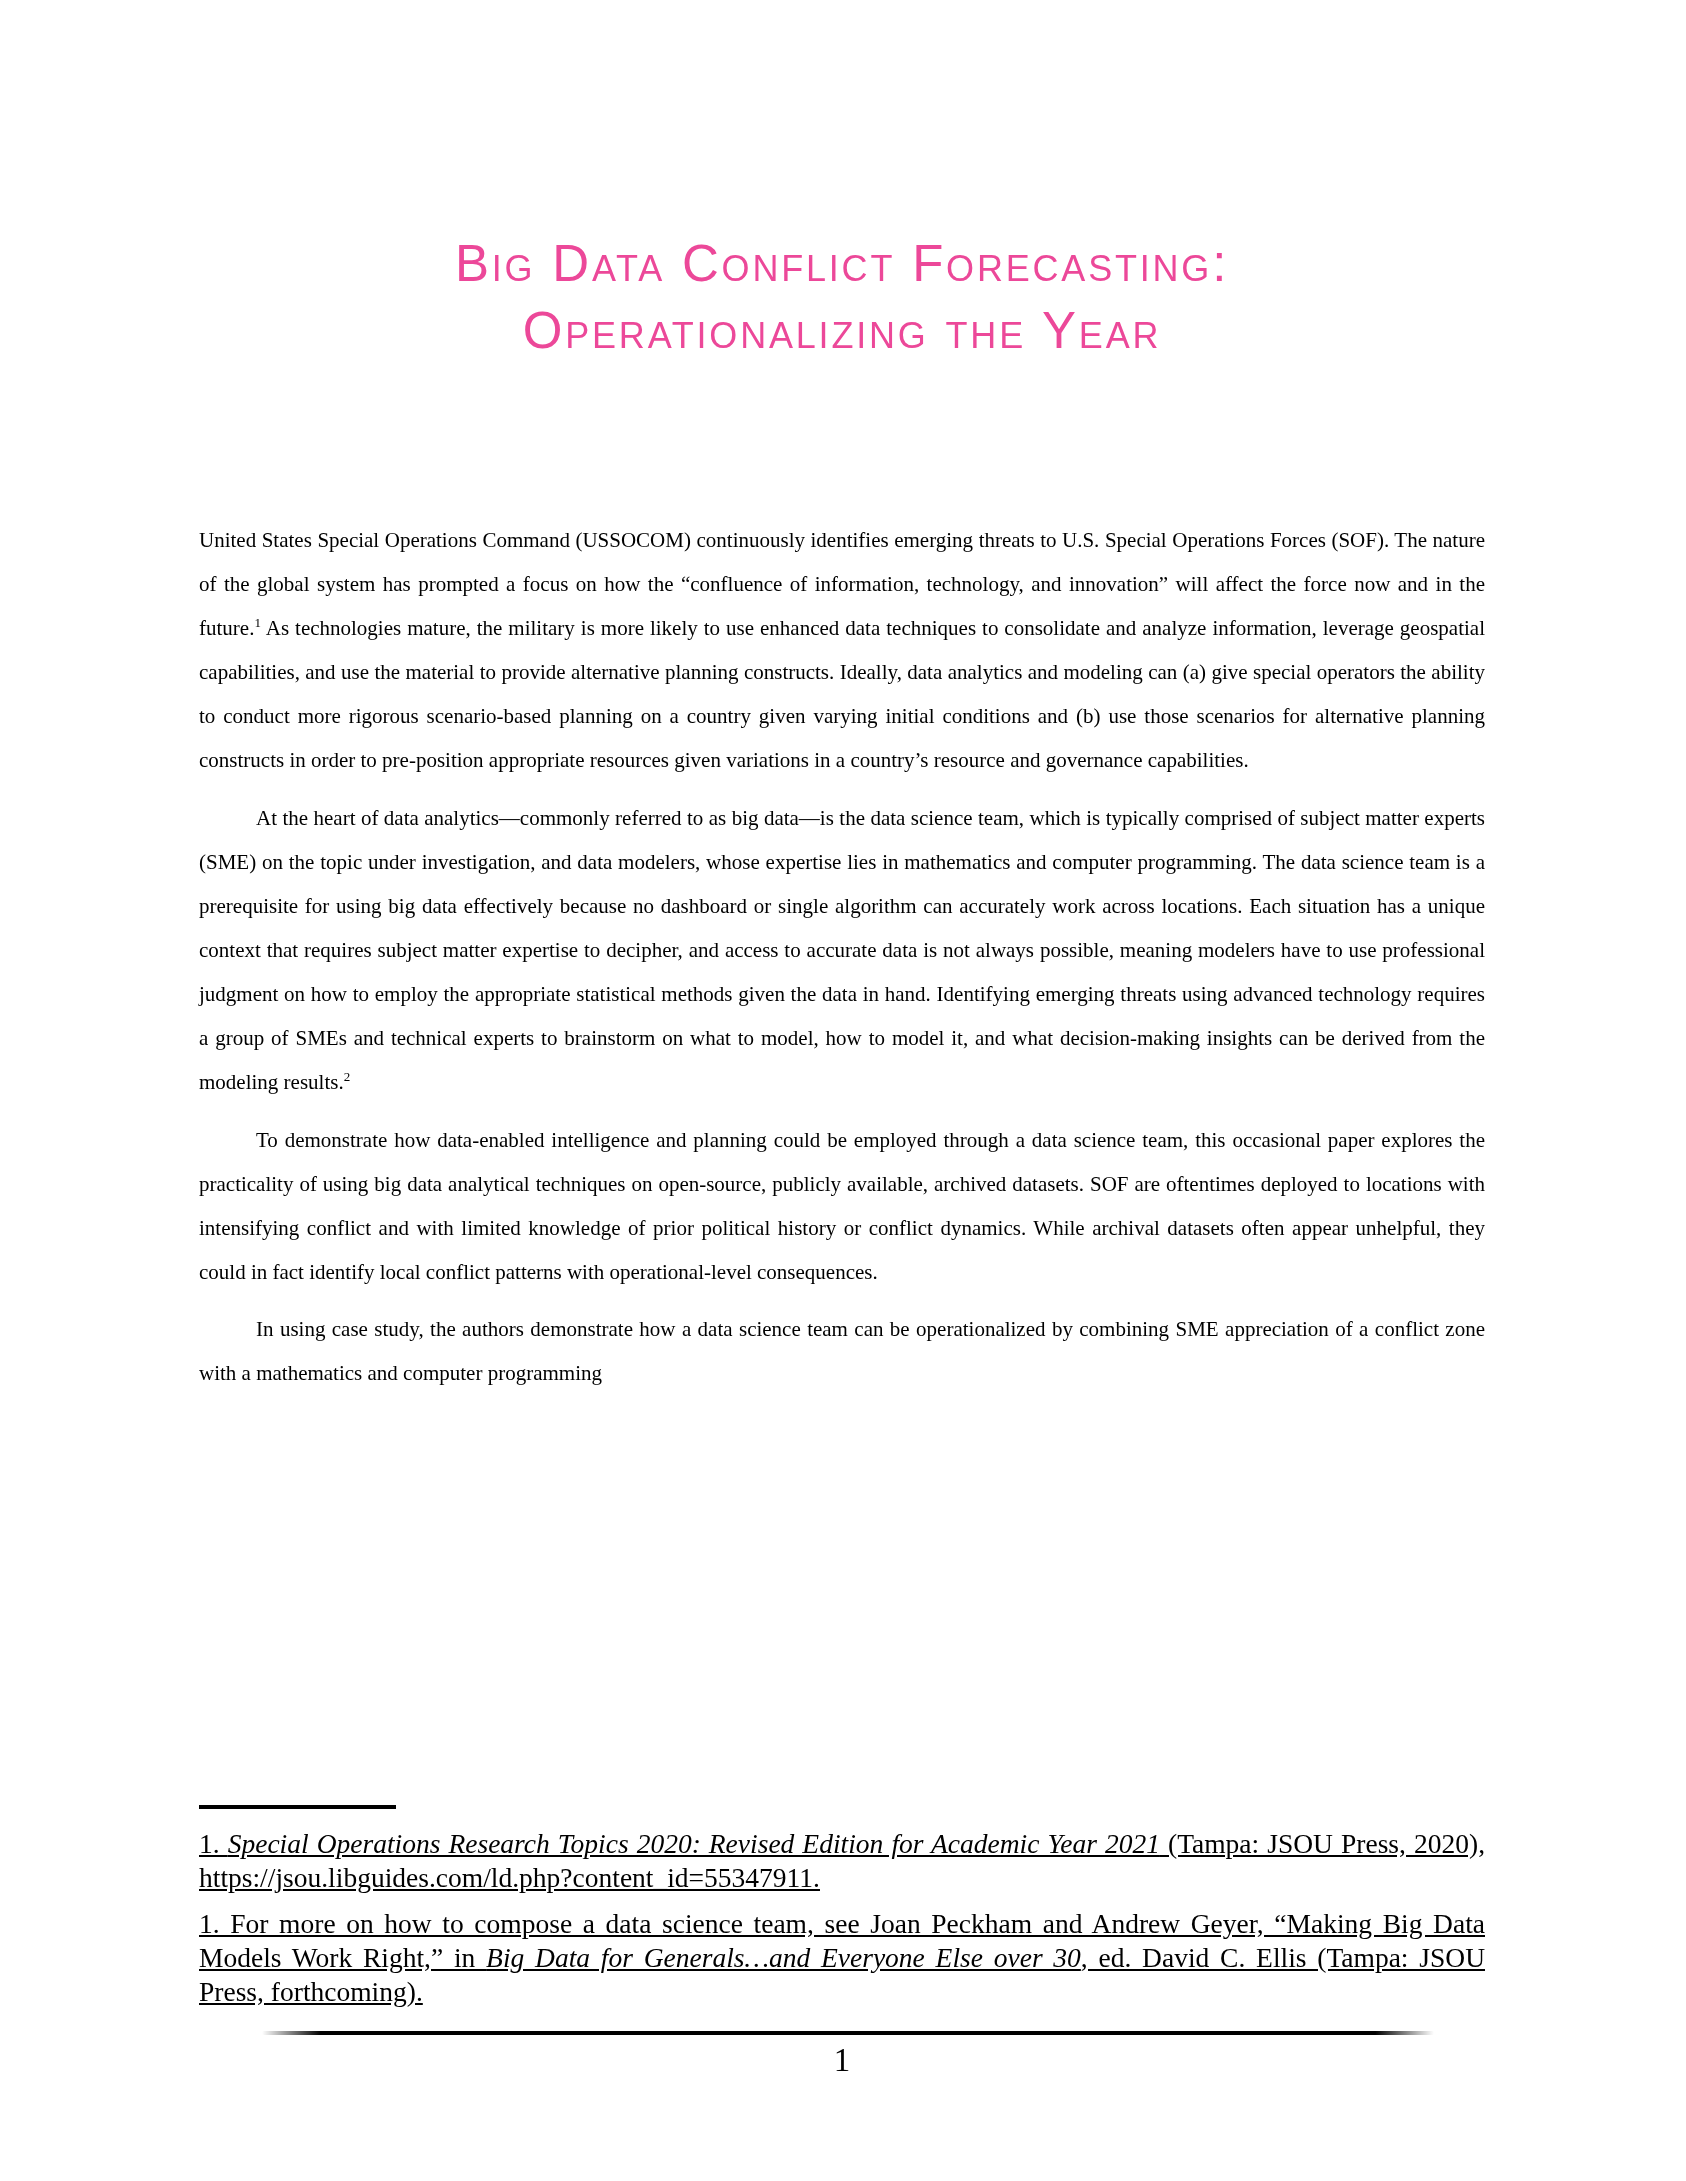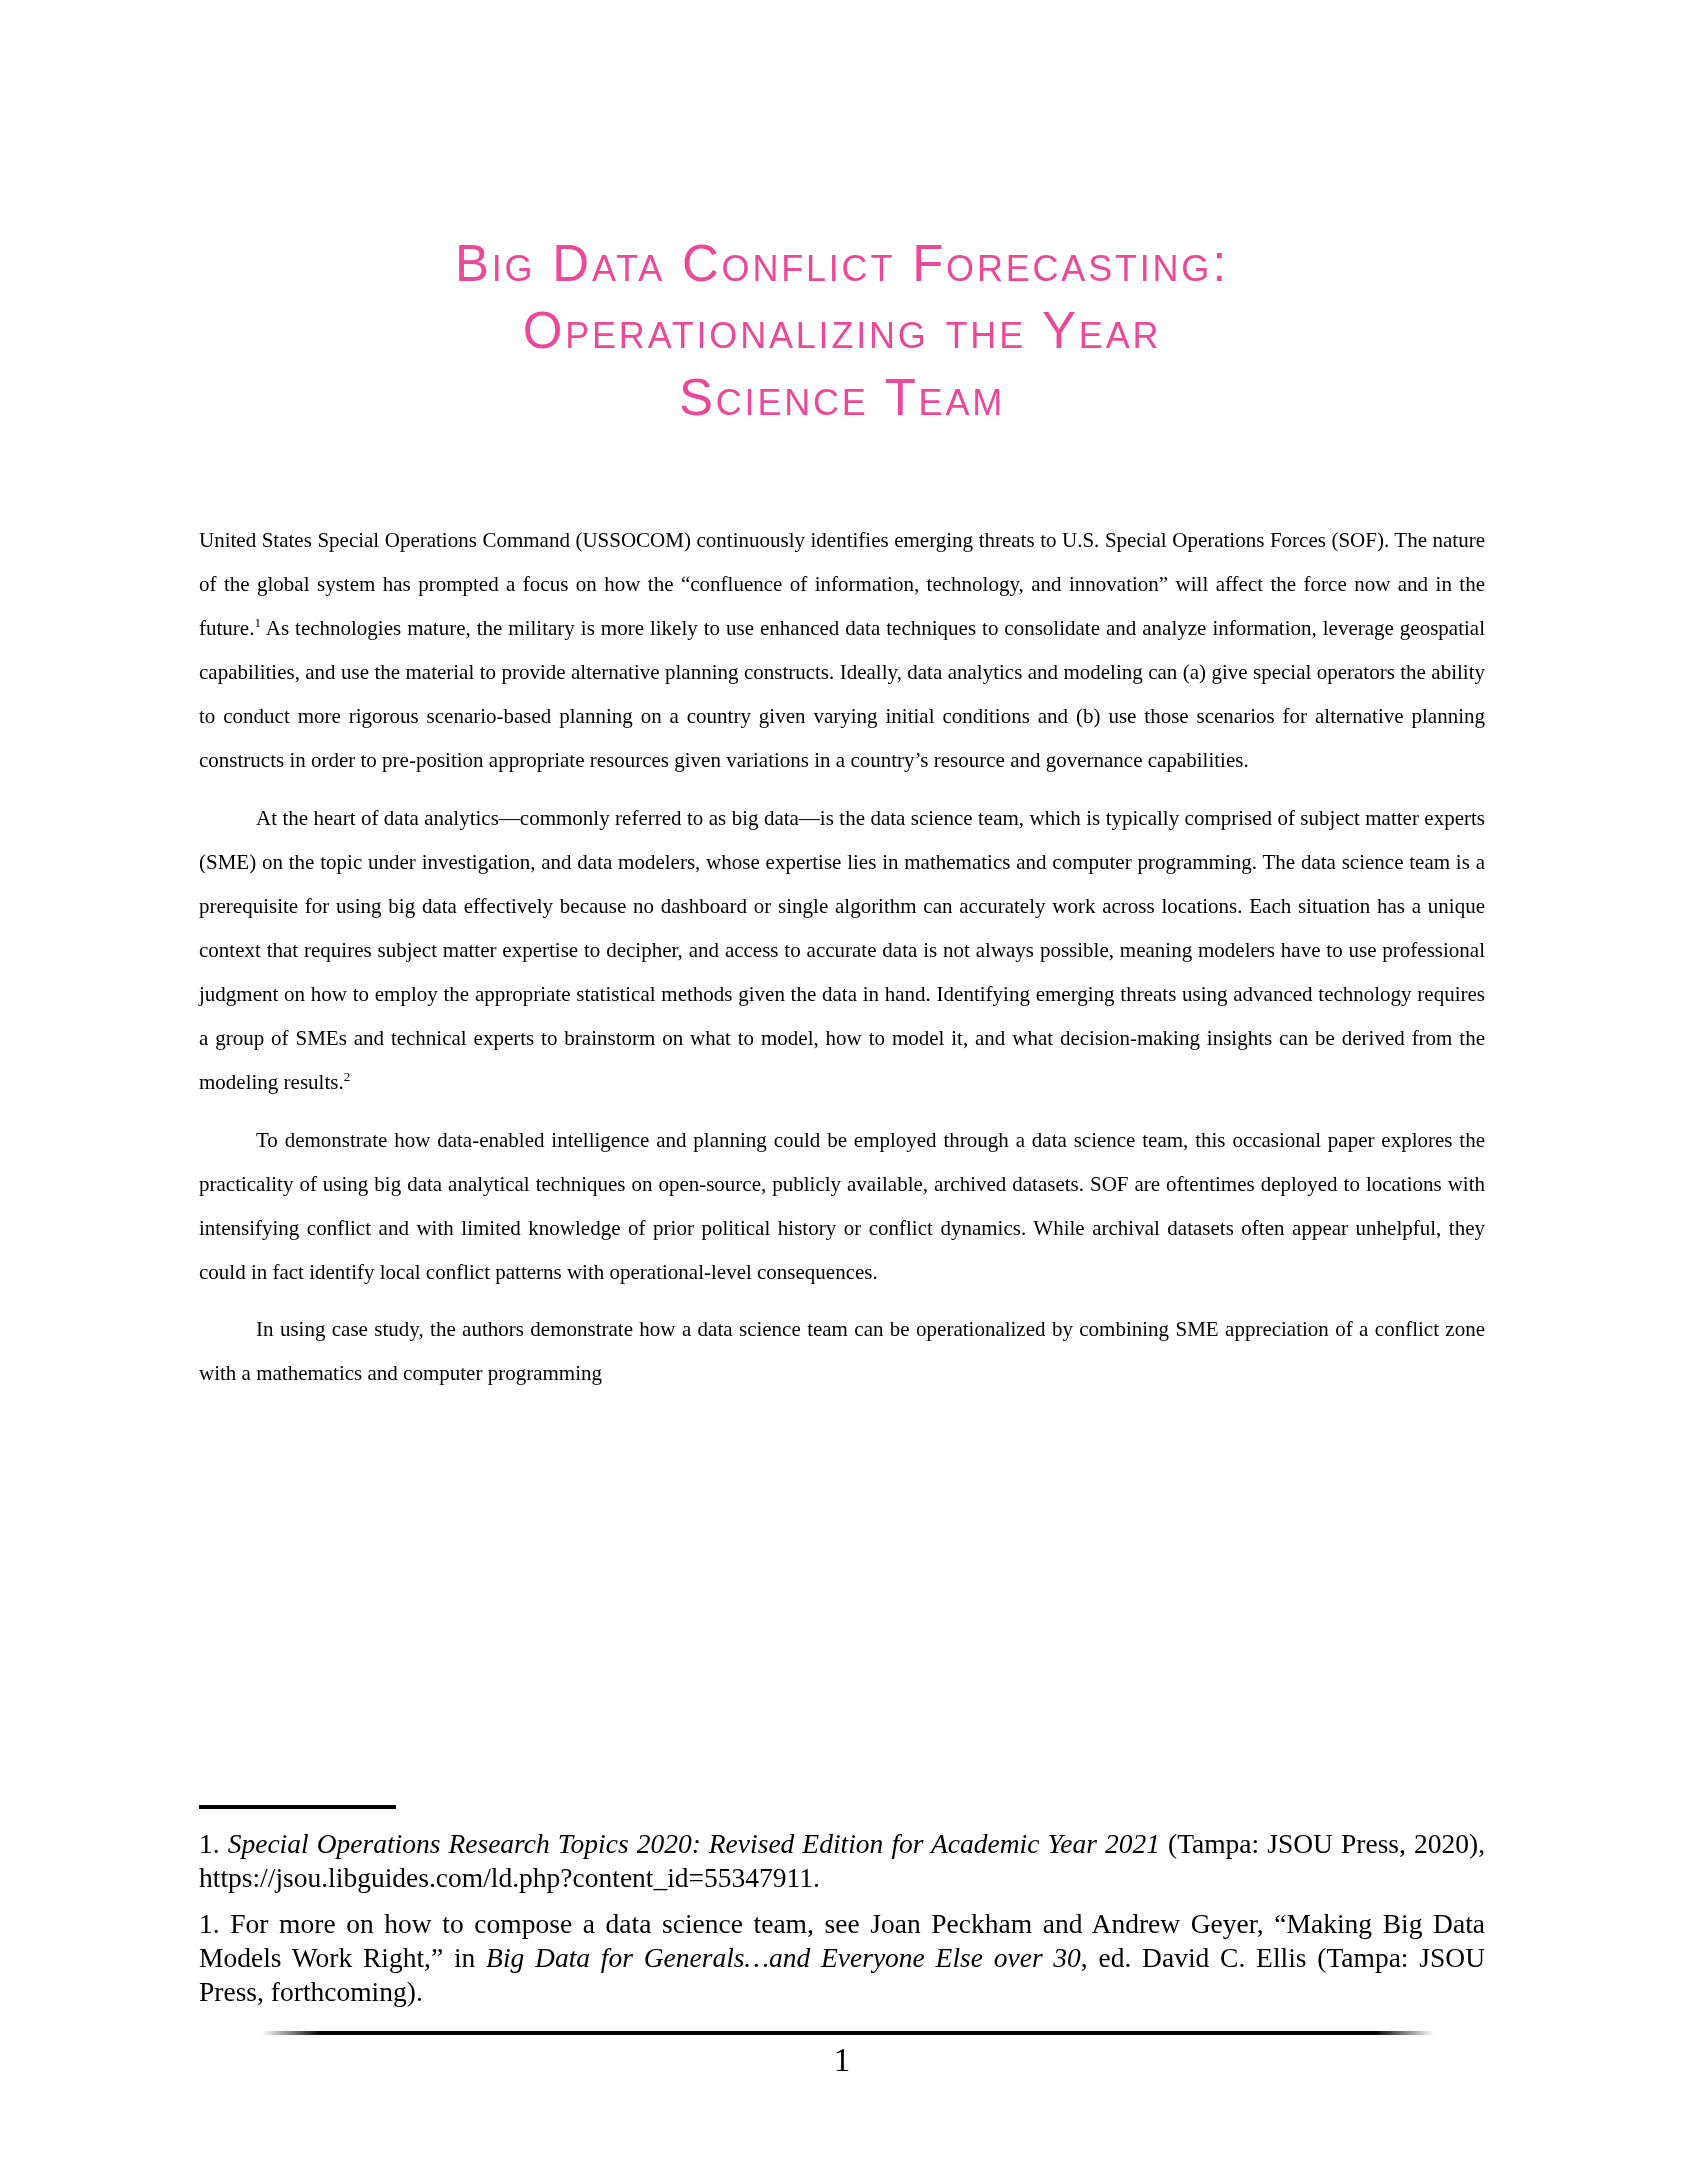--- a/index.html
+++ b/index.html
@@ -55,21 +55,21 @@
     position: absolute;
     left: 199px;
     top: 1827px;
     width: 1286px;
     font-size: 27.5px;
     line-height: 34px;
     text-align: justify;
     overflow-wrap: anywhere;
     color: #000000;
   }
-  .footnotes p { margin: 0 0 12px 0; }
+  .footnotes p { margin: 0 0 12px 0; text-decoration: underline; }
   .it { font-style: italic; }
   .footer-rule {
     position: absolute;
     left: 262px;
     top: 2031px;
     width: 1172px;
     height: 3.7px;
     border-radius: 1.8px;
     background: linear-gradient(90deg, rgba(0,0,0,0) 0%, #000 5%, #000 95%, rgba(0,0,0,0) 100%);
   }
@@ -85,21 +85,20 @@
   }
 </style>
 </head>
 <body>
 
 <div class="page">
 
   <div class="doc-title">
     <div>Big Data Conflict Forecasting:</div>
     <div>Operationalizing the Year</div>
-    <div>Science Team</div>
   </div>
 
   <div class="body-text">
     <p><span>United States Special Operations Command (USSOCOM) continuously identifies emerging threats to U.S. Special Operations Forces (SOF). The nature of the global system has prompted a focus on how the “confluence of information, technology, and innovation” will affect the force now and in the future.</span><sup class="fn-ref">1</sup><span> As technologies mature, the military is more likely to use enhanced data techniques to consolidate and analyze information, leverage geospatial capabilities, and use the material to provide alternative planning constructs. Ideally, data analytics and modeling can (a) give special operators the ability to conduct more rigorous scenario-based planning on a country given varying initial conditions and (b) use those scenarios for alternative planning constructs in order to pre-position appropriate resources given variations in a country’s resource and governance capabilities.</span></p>
 
     <p class="indent"><span>At the heart of data analytics—commonly referred to as big data—is the data science team, which is typically comprised of subject matter experts (SME) on the topic under investigation, and data modelers, whose expertise lies in mathematics and computer programming. The data science team is a prerequisite for using big data effectively because no dashboard or single algorithm can accurately work across locations. Each situation has a unique context that requires subject matter expertise to decipher, and access to accurate data is not always possible, meaning modelers have to use professional judgment on how to employ the appropriate statistical methods given the data in hand. Identifying emerging threats using advanced technology requires a group of SMEs and technical experts to brainstorm on what to model, how to model it, and what decision-making insights can be derived from the modeling results.</span><sup class="fn-ref">2</sup></p>
 
     <p class="indent"><span>To demonstrate how data-enabled intelligence and planning could be employed through a data science team, this occasional paper explores the practicality of using big data analytical techniques on open-source, publicly available, archived datasets. SOF are oftentimes deployed to locations with intensifying conflict and with limited knowledge of prior political history or conflict dynamics. While archival datasets often appear unhelpful, they could in fact identify local conflict patterns with operational-level consequences.</span></p>
 
     <p class="indent"><span>In using case study, the authors demonstrate how a data science team can be operationalized by combining SME appreciation of a conflict zone with a mathematics and computer programming</span></p>

